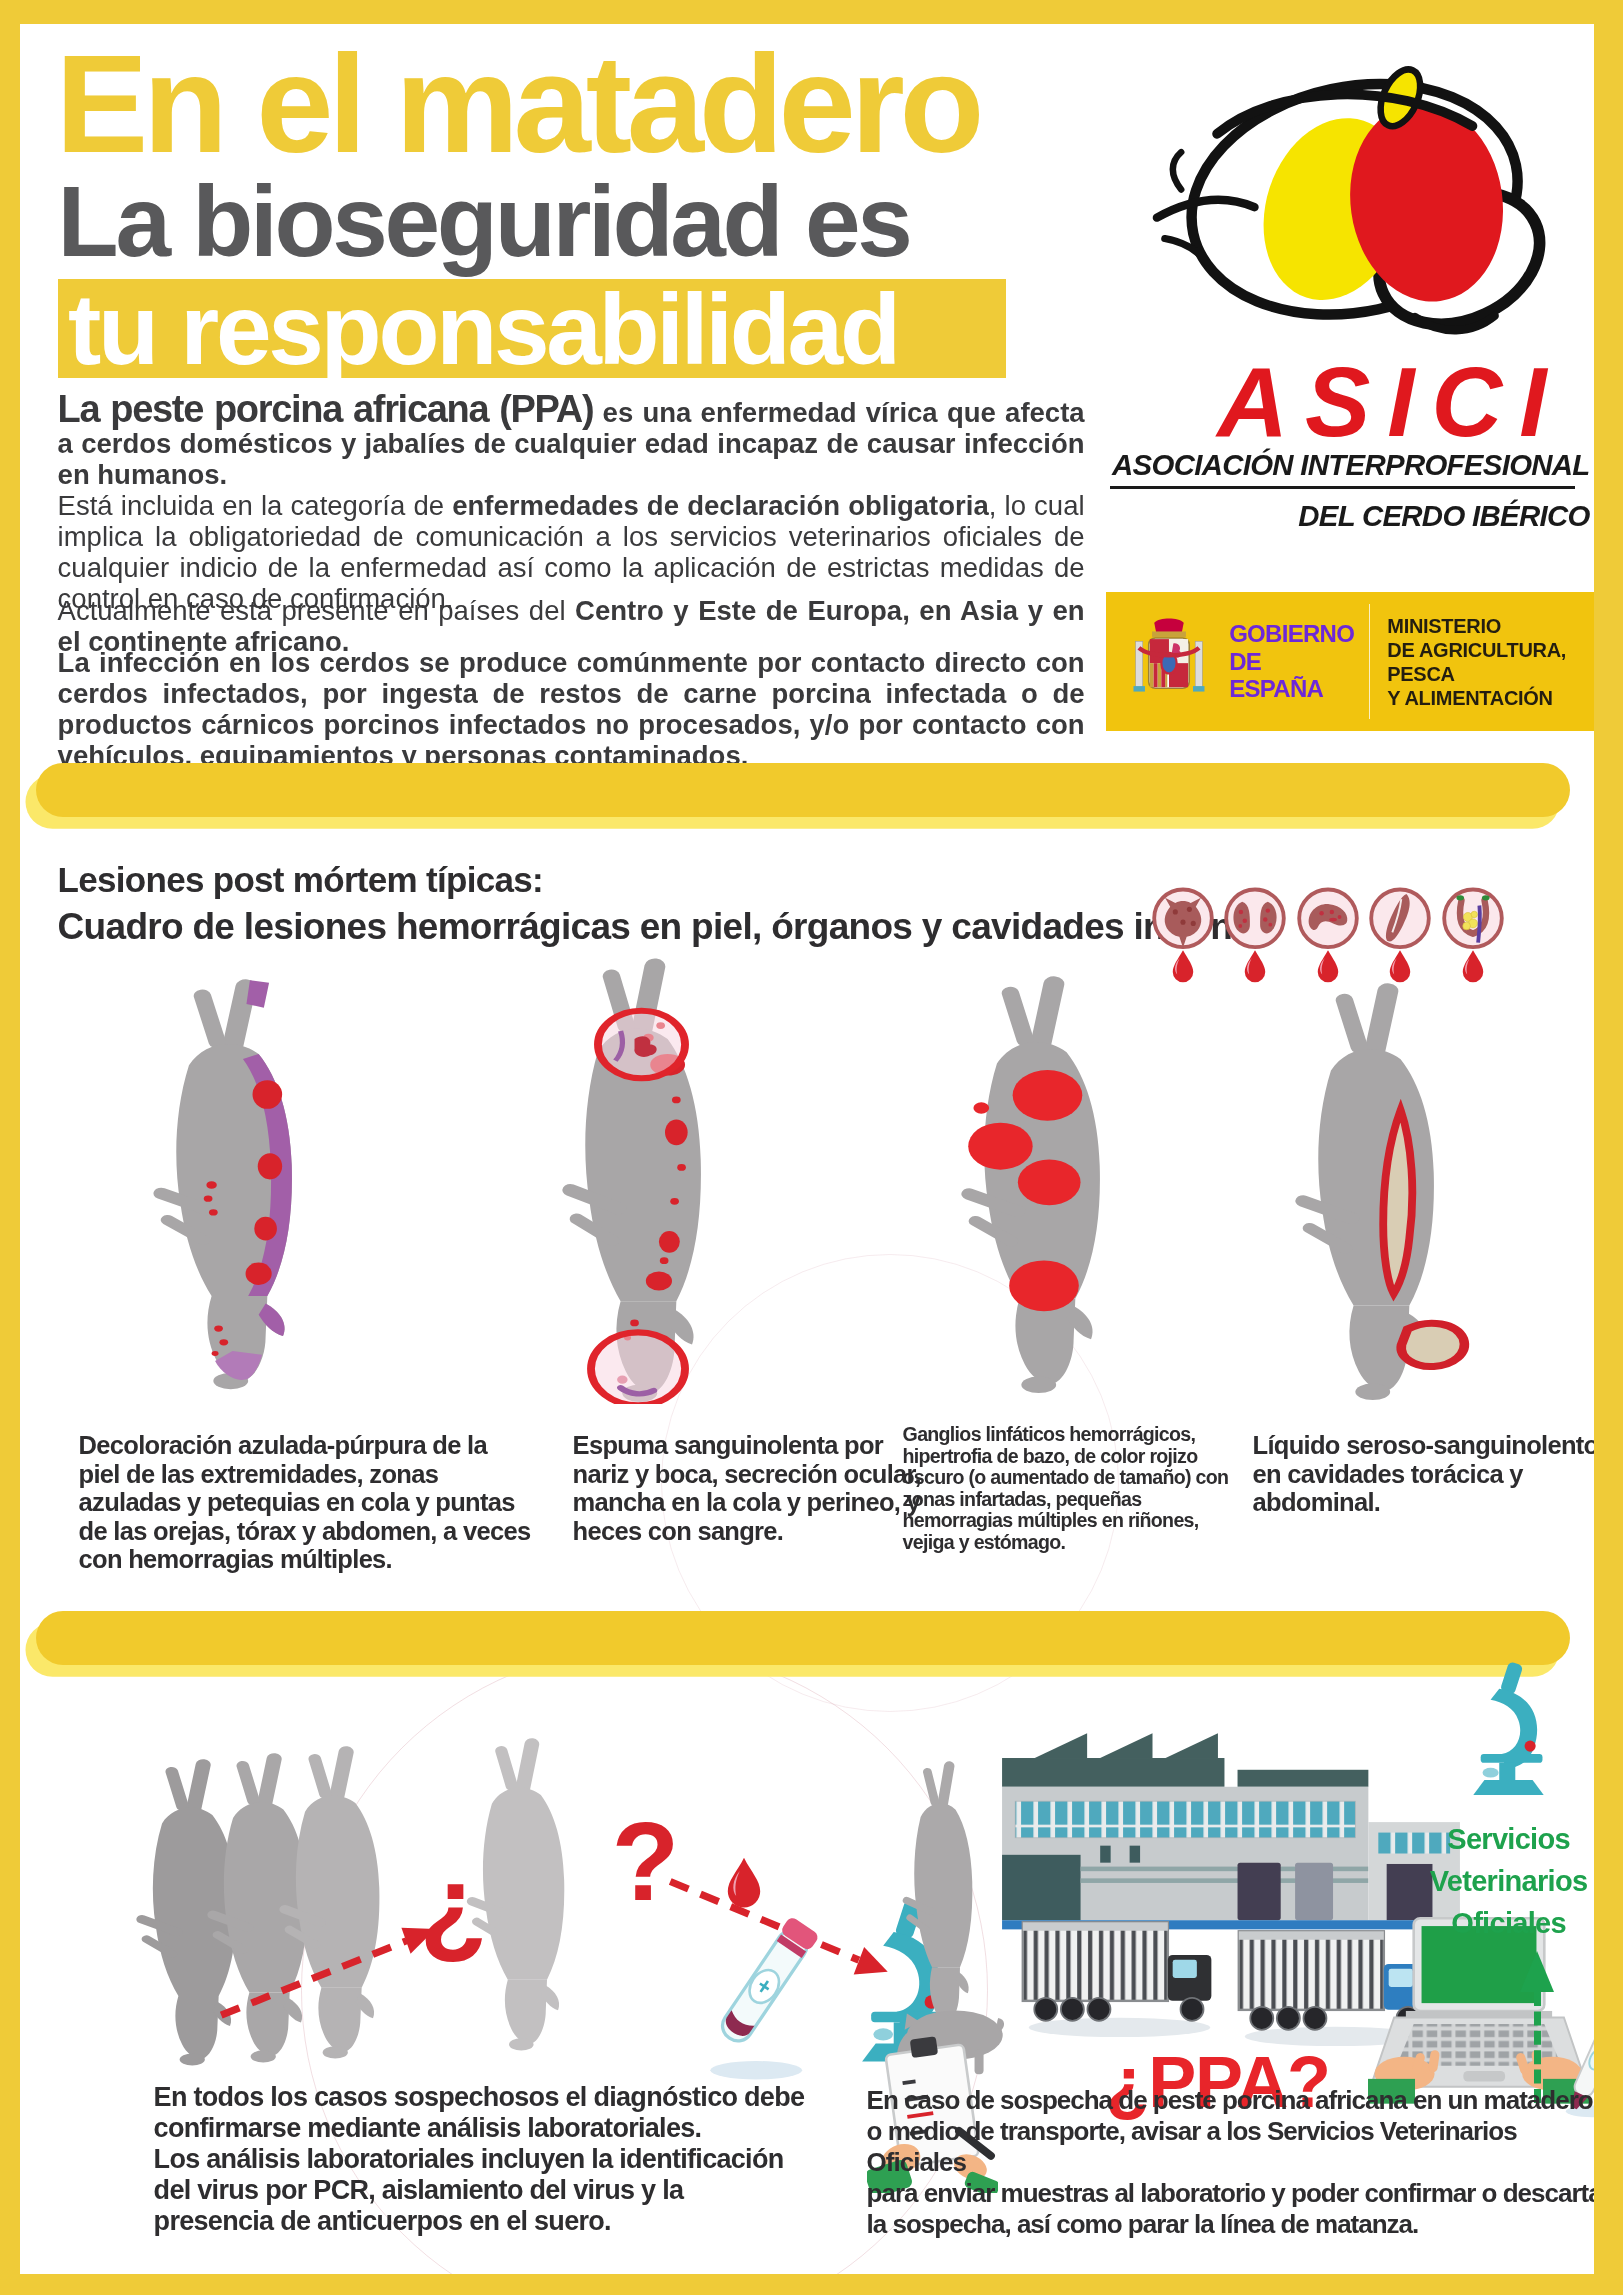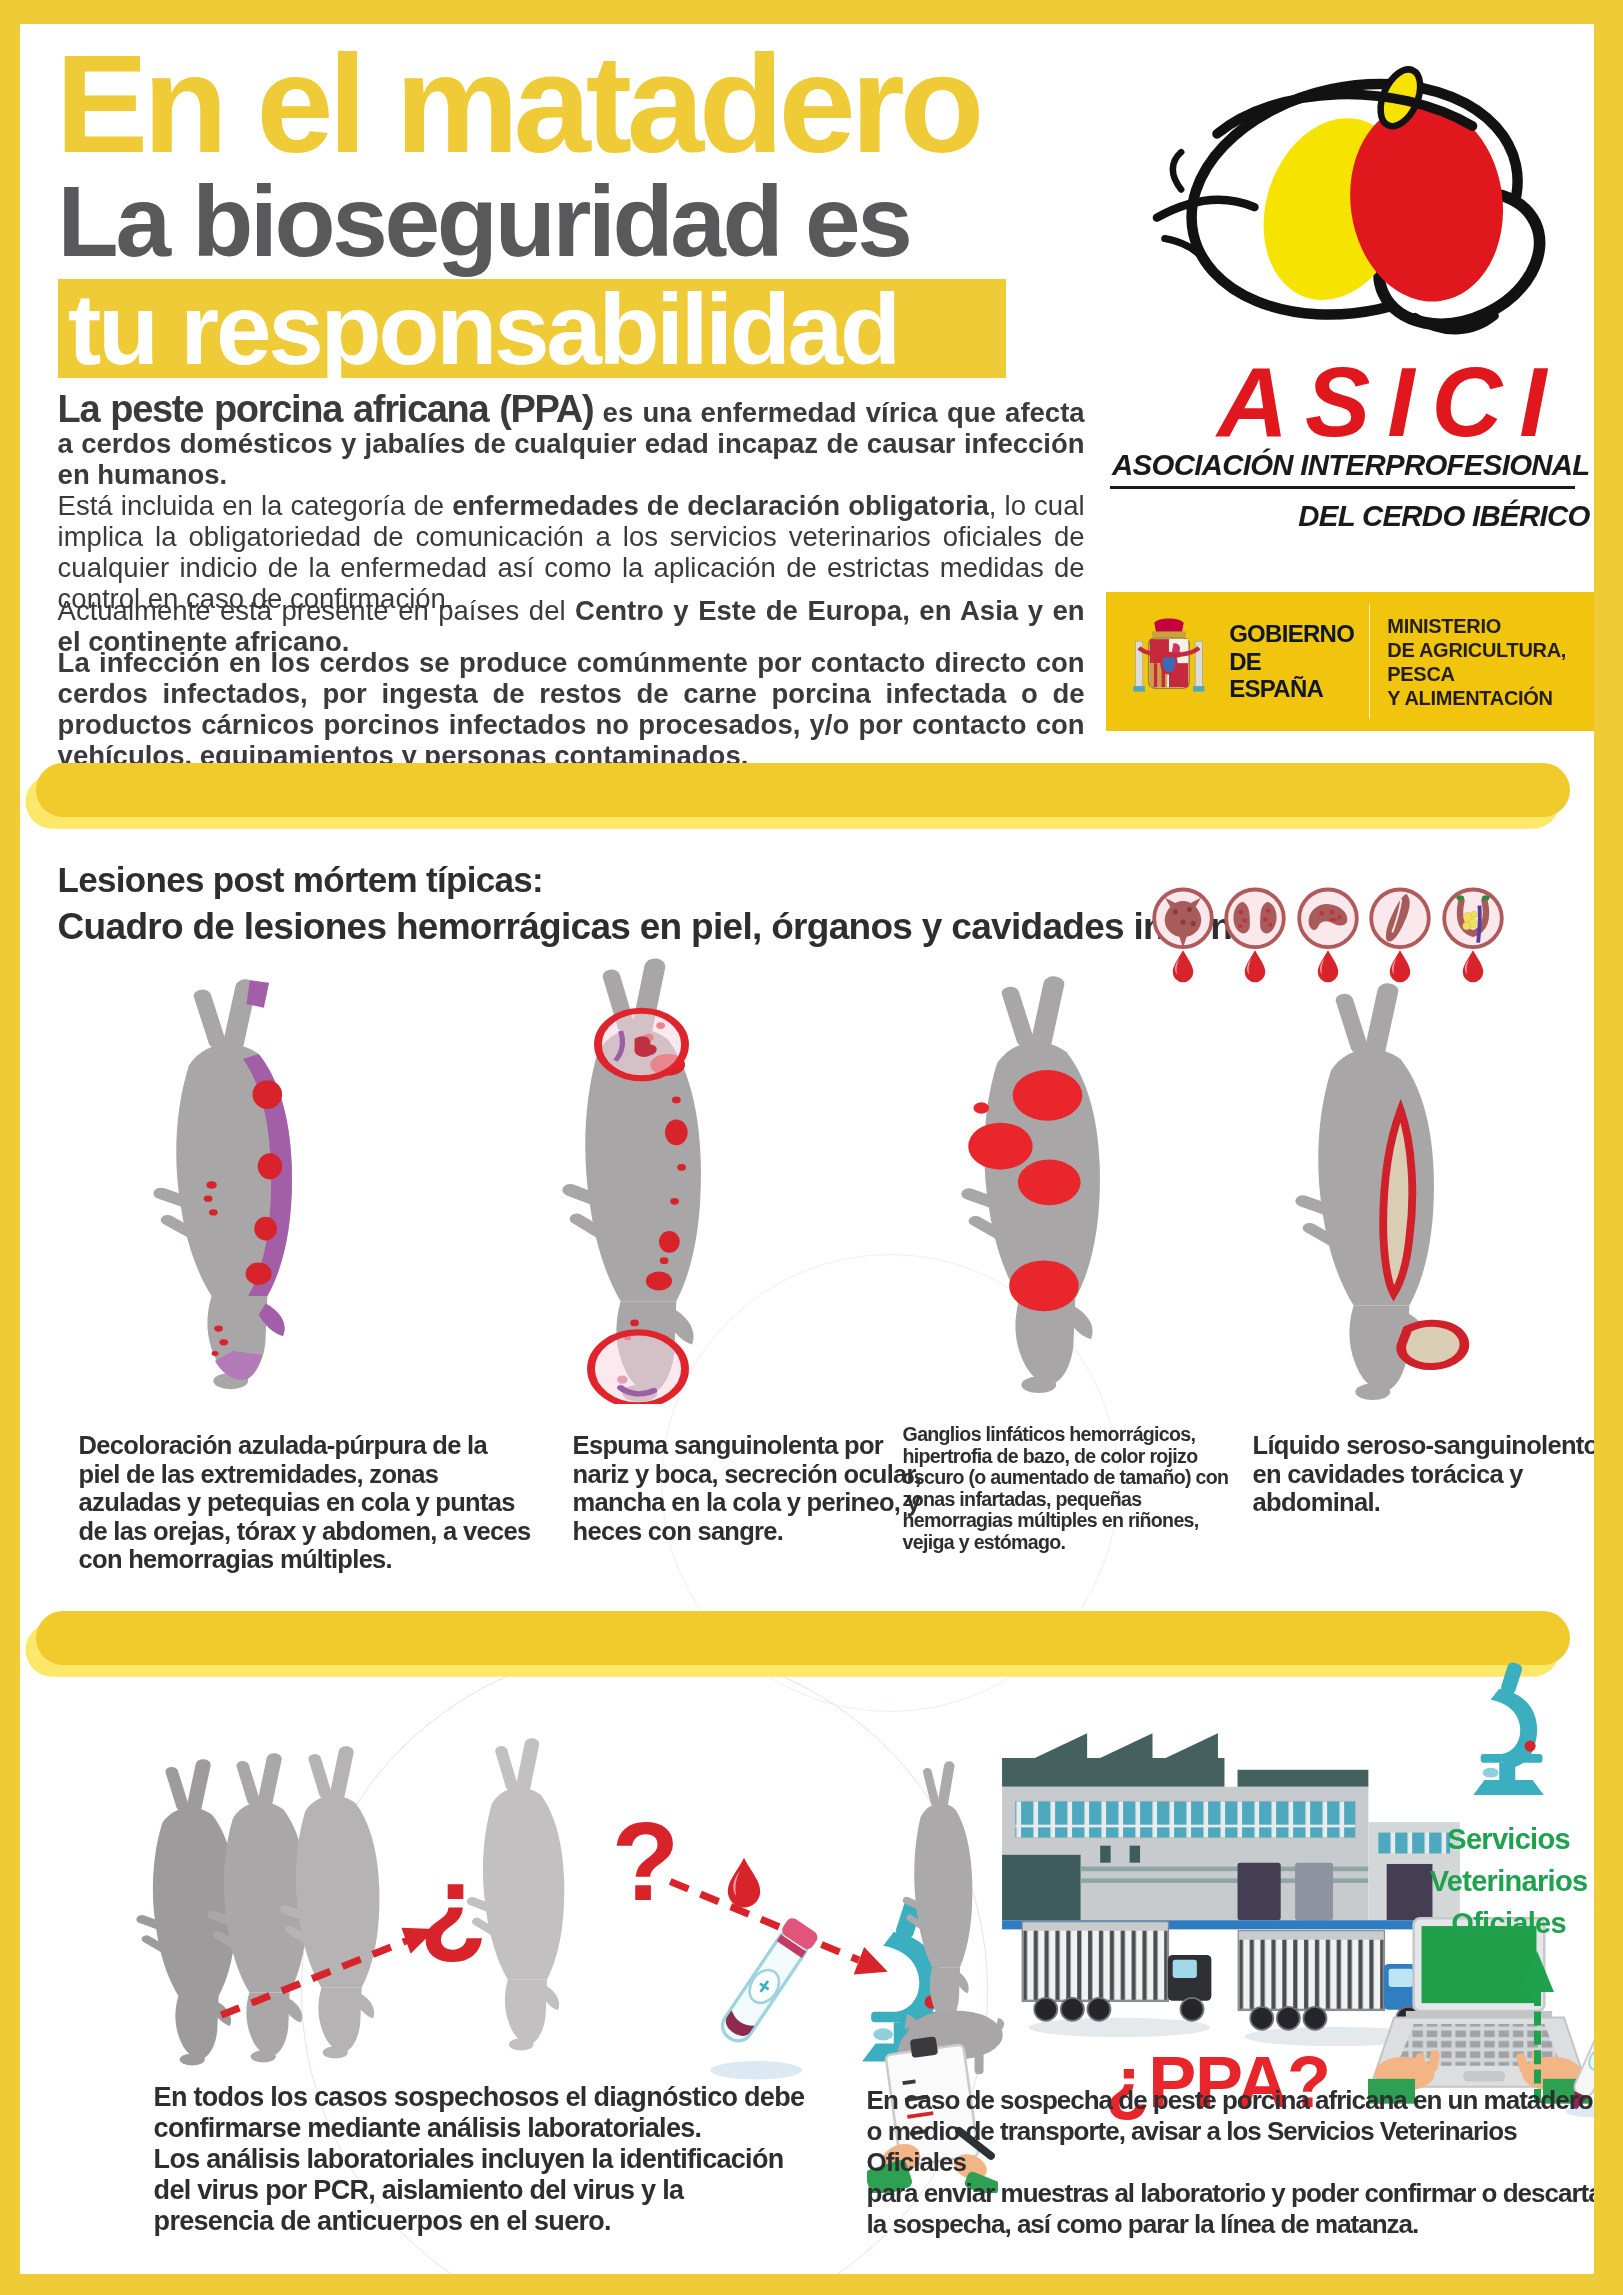--- a/index.html
+++ b/index.html
@@ -23,21 +23,21 @@
   .p{color:#3a3a3c;font-size:27.5px;line-height:31px}
   .p .lead{font-size:38px;font-weight:bold;letter-spacing:-1.3px}
   .p b{font-weight:bold}
   .pbold{font-weight:bold}
   
   .asici-name{font-size:98px;font-weight:bold;font-style:italic;color:#E0181E;letter-spacing:17px;text-align:right}
   .asici-sub{font-size:29.4px;font-weight:bold;font-style:italic;color:#1a1a1a;text-align:right;letter-spacing:-0.7px}
   .asici-rule{height:2.6px;background:#1a1a1a}
   
   .gob{background:#F1C40E;display:flex;align-items:center}
-  .gob .txt{font-size:24px;font-weight:bold;color:#0f172a;line-height:1.15;letter-spacing:-0.7px}
+  .gob .txt{font-size:24px;font-weight:bold;color:#6d28d9;line-height:1.15;letter-spacing:-0.7px}
   .gob .min{font-size:20px;font-weight:bold;color:#241E10;line-height:1.2;letter-spacing:-0.3px}
   .gob .vline{width:2px;align-self:stretch;background:rgba(255,255,255,.75);margin:11.8px 17px 11.8px 14.4px}
   
   .divider{height:54px;border-radius:29px;background:#F1CA2C;box-shadow:-10.5px 11.8px 0 var(--yellow_light)}
   
   .h1{font-size:35px}
   .h2{font-size:37px}
   .caption{font-size:25.5px}
   .caption.small{font-size:19.6px;line-height:1.1}
   .organ-row{display:flex;gap:8.5px}

